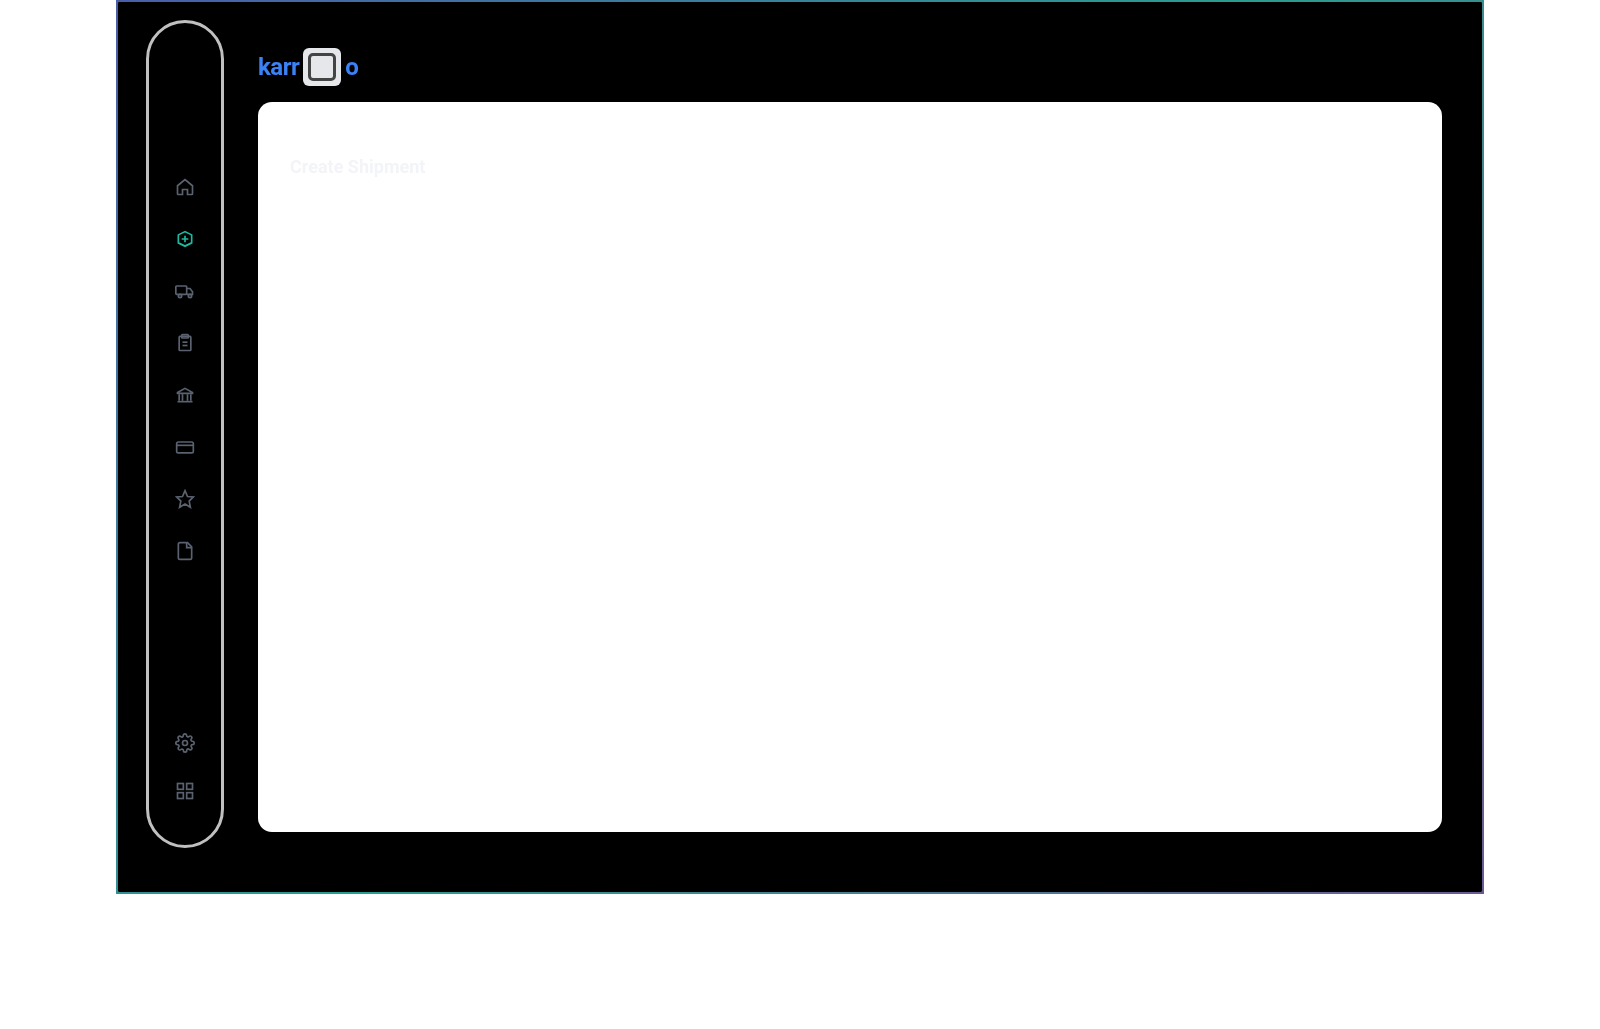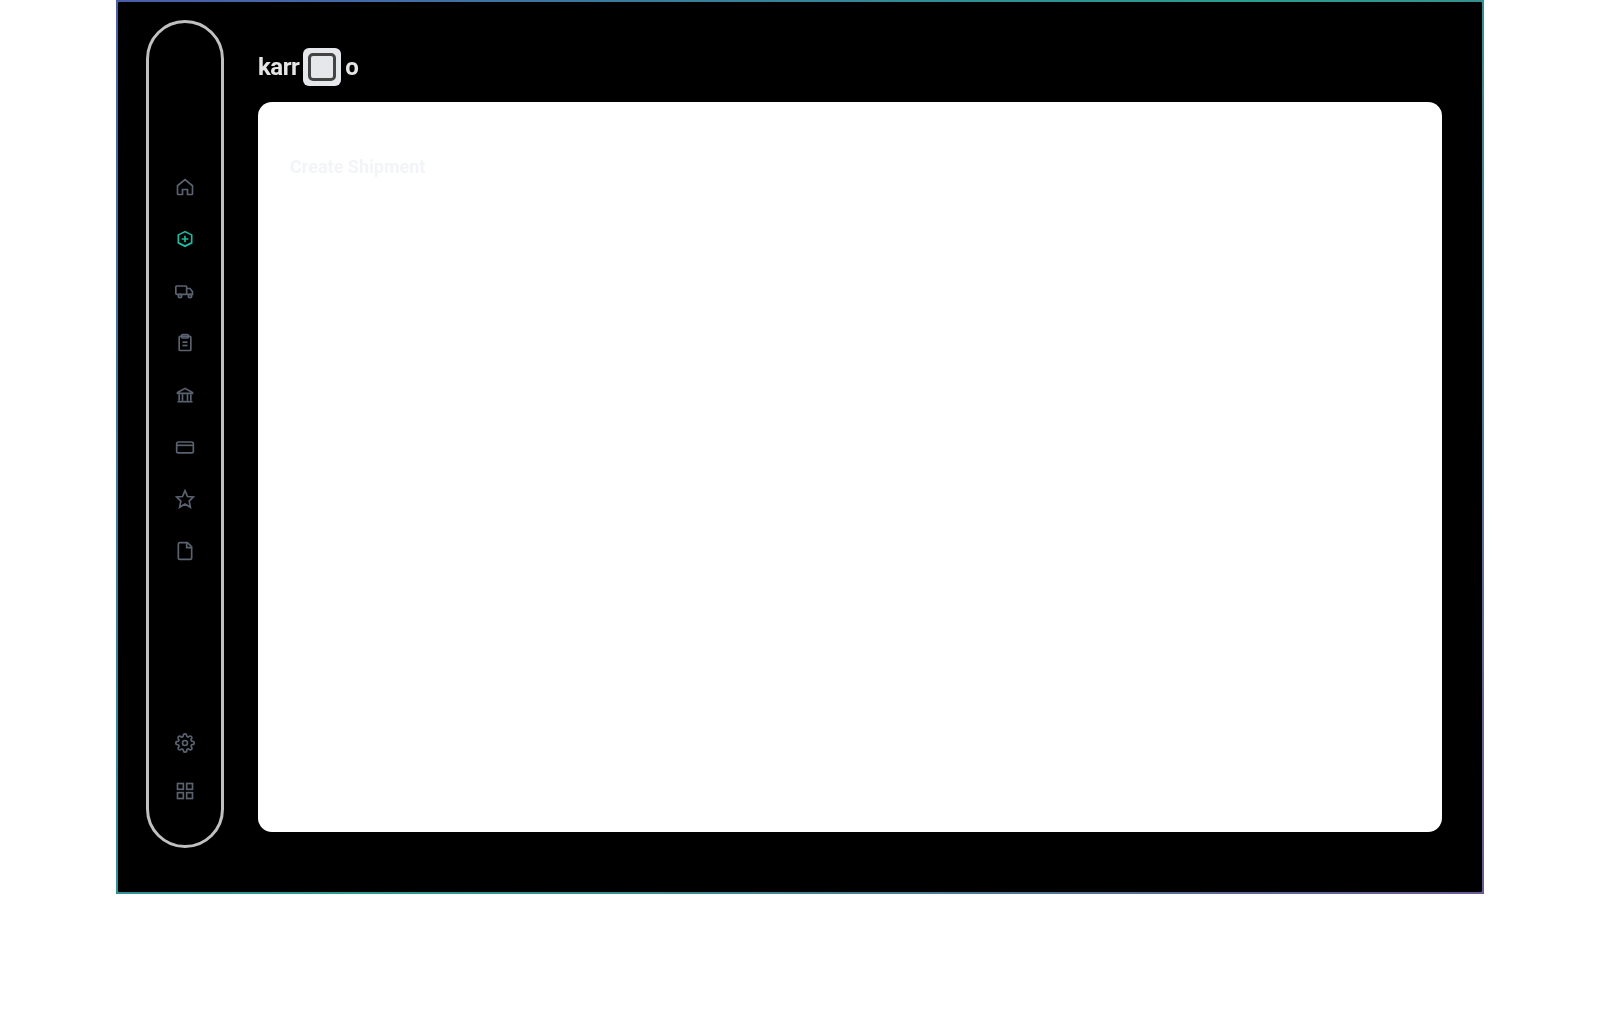--- a/index.html
+++ b/index.html
@@ -92,21 +92,21 @@
     .app-logo {
       position: absolute;
       left: 140px;
       top: 46px;
       display: flex;
       align-items: center;
       gap: 2px;
     }
 
     .app-logo-text {
-      color: #e5e5e5;
+      color: #3b82f6;
       font-size: 24px;
       font-weight: 700;
       letter-spacing: -0.5px;
     }
 
     .app-logo-icon {
       width: 38px;
       height: 38px;
       background: #e5e7eb;
       border-radius: 6px;

